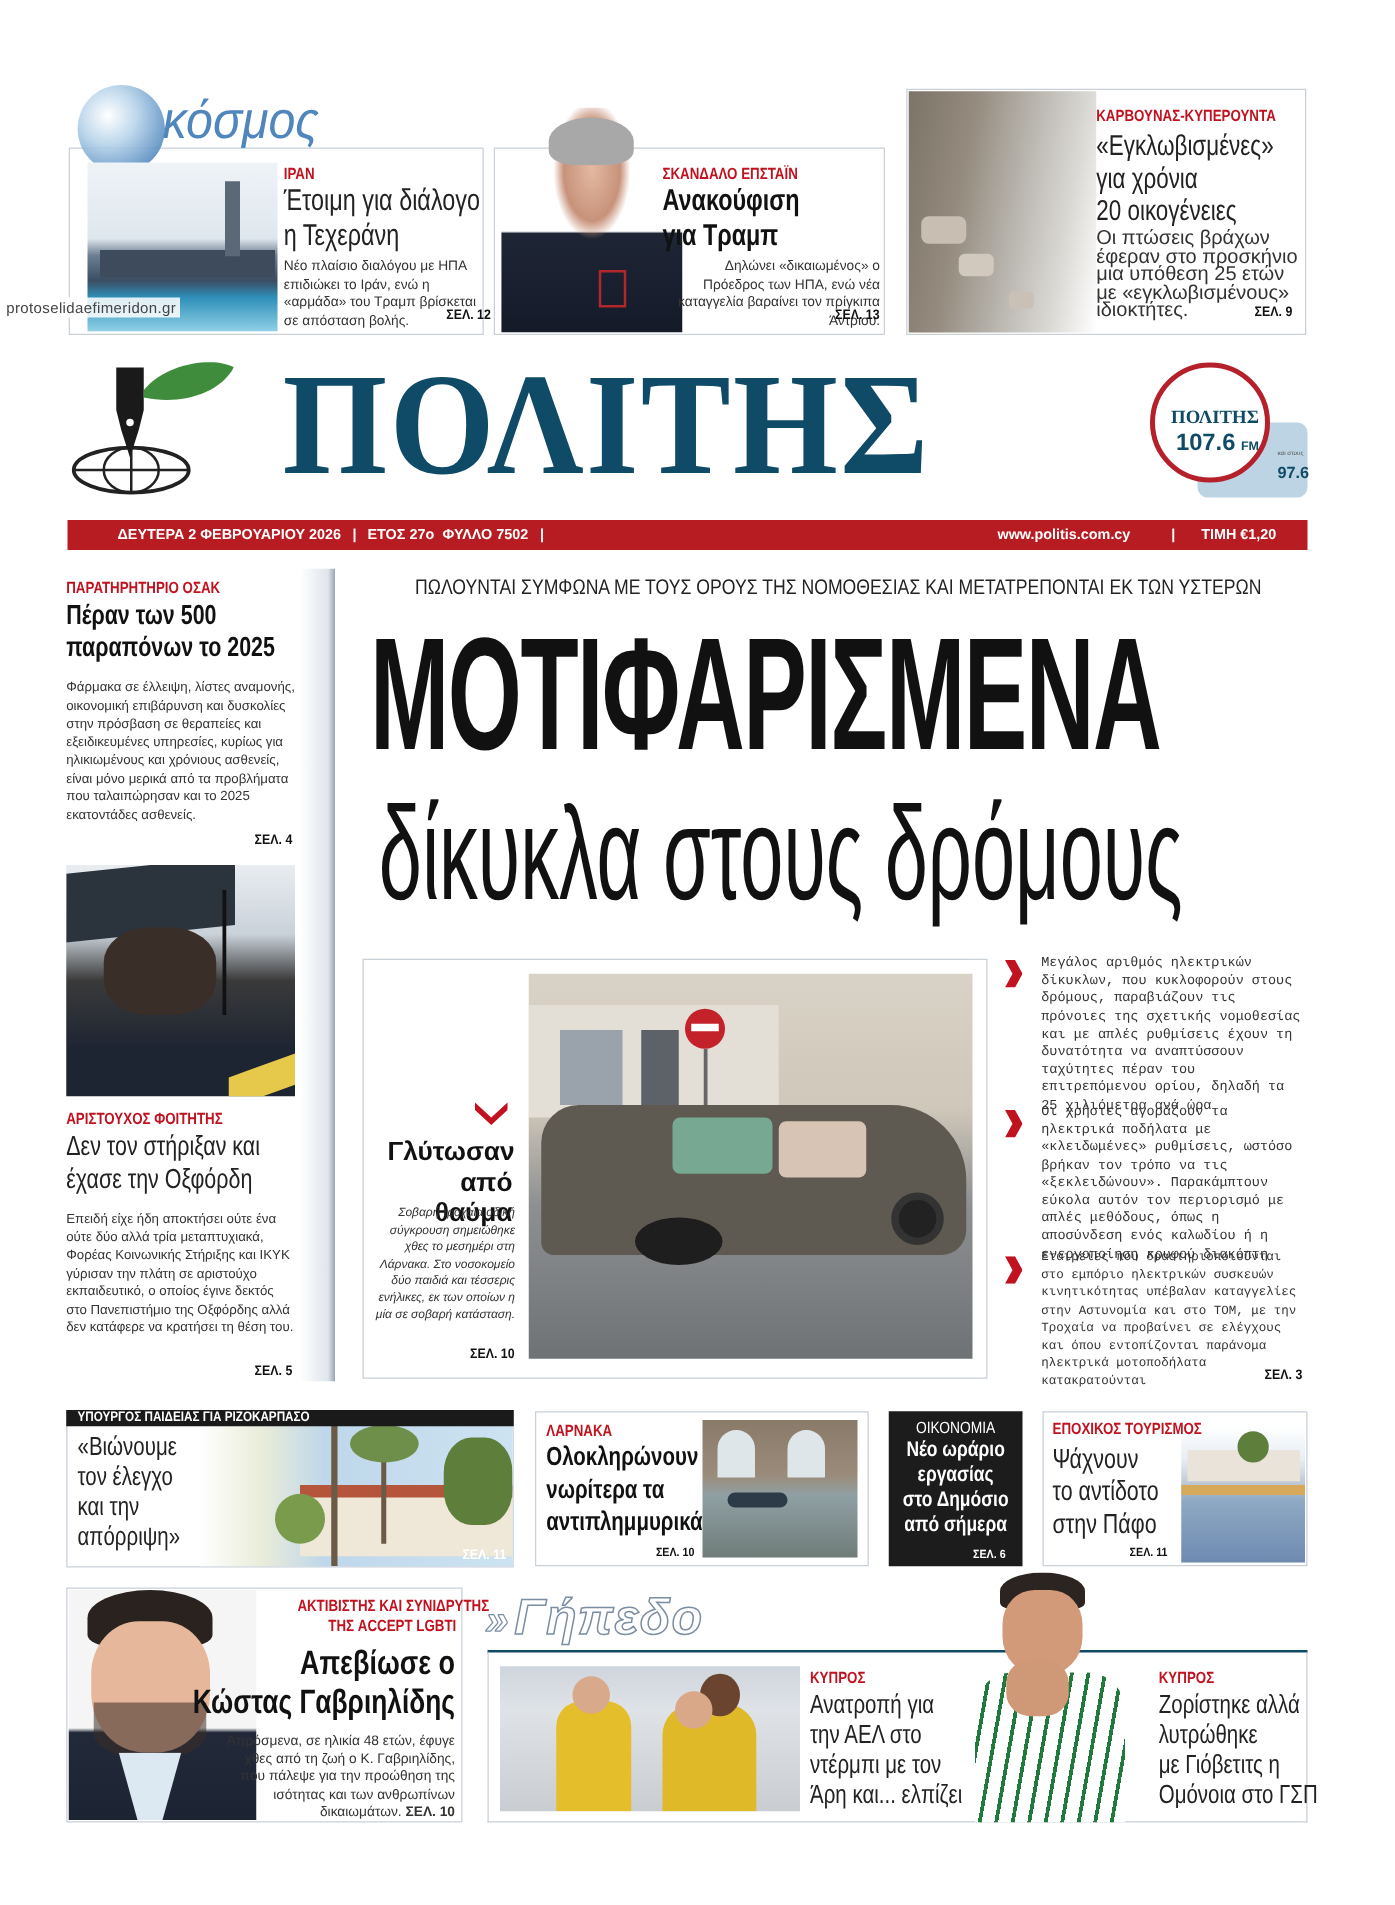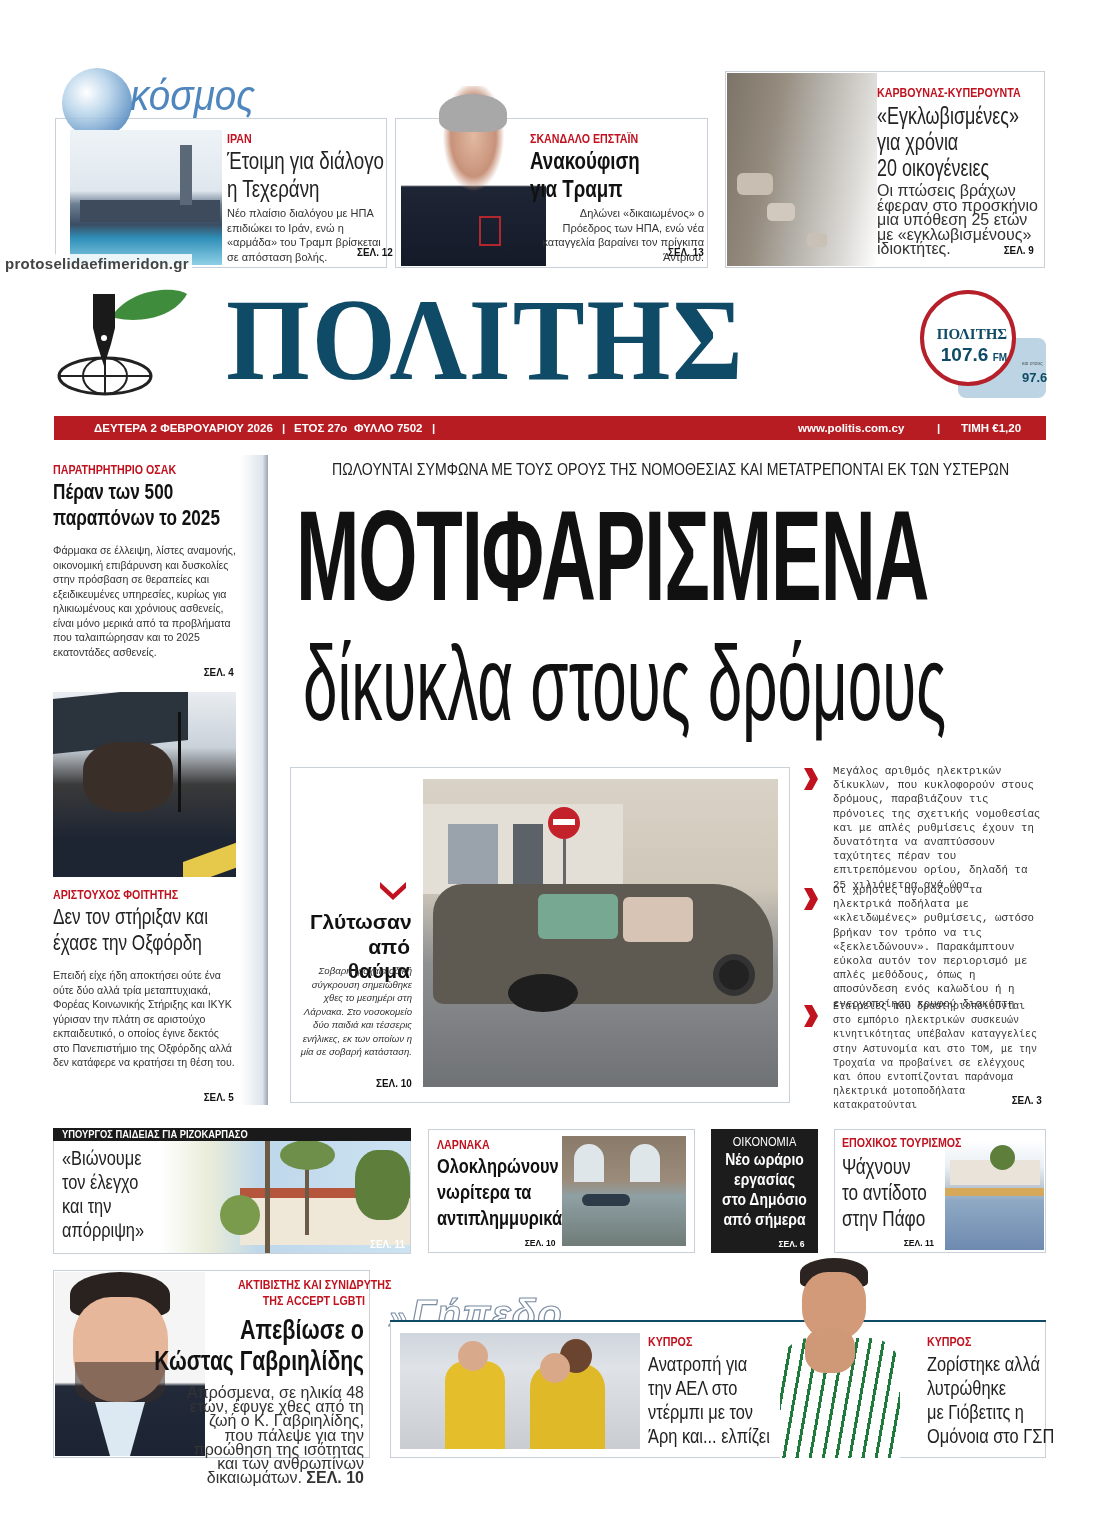--- a/index.html
+++ b/index.html
@@ -7,21 +7,21 @@
   body { position: relative; font-family: "Liberation Sans", sans-serif; color: #222; }
   .abs { position: absolute; }
   .kicker { color: #c1121f; font-weight: bold; font-size: 13px; letter-spacing: 0; transform: scaleX(0.82); transform-origin: left top; white-space: nowrap; }
   .kicker.r { transform-origin: right top; }
   .light-head { font-weight: normal; color: #222; transform: scaleX(0.78); transform-origin: left top; line-height: 1.12; }
   .bold-head { font-weight: bold; color: #111; transform: scaleX(0.78); transform-origin: left top; line-height: 1.12; }
   .body-txt { font-size: 11.5px; line-height: 14px; color: #333; }
   .sel { font-weight: bold; font-size: 11px; color: #111; transform: scaleX(0.9); white-space: nowrap; }
   .box { position: absolute; border: 1.5px solid #c9d0d8; background: #fff; }
   .photo { position: absolute; overflow: hidden; }
-  .watermark { position: absolute; left: 2px; top: 254px; font-size: 15px; font-weight: bold; color: #444; background: rgba(255,255,255,0.85); padding: 1px 3px; letter-spacing: 0.3px; }
+  .watermark { position: absolute; left: 2px; top: 238px; font-size: 12px; font-weight: normal; color: #444; background: rgba(255,255,255,0.85); padding: 1px 3px; letter-spacing: 0.3px; }
   .bullet-arrow { position: absolute; width: 14px; height: 22px; }
   .rightcol p { font-size: 11.5px; line-height: 15px; color: #333; font-family: Liberation Mono, monospace; }
 </style>
 </head>
 <body>
 
 <div class="box" style="left:55px; top:118px; width:332px; height:150px;"></div>
 <div class="abs" style="left:62px; top:68px; width:70px; height:70px; border-radius:50%; background:radial-gradient(circle at 35% 35%, #ffffff 0%, #b8d4ea 35%, #4f86bd 80%, #2f5d8f 100%); opacity:0.9;"></div>
 <div class="abs" style="left:130px; top:72px; font-size:42px; font-style:italic; color:#4f86bd; font-family:'Liberation Sans', sans-serif; transform:scaleX(0.92); transform-origin:left top;">κόσμος</div>
 <div class="photo" style="left:70px; top:130px; width:152px; height:135px; background:linear-gradient(180deg,#eef3f7 0%,#dfe7ee 45%,#6d7f92 55%,#3b4d63 70%,#2f8fb8 80%,#8fd0e6 100%);">
@@ -215,25 +215,25 @@
 <div class="photo" style="left:55px; top:1272px; width:150px; height:184px; background:linear-gradient(180deg,#f5f5f5 0%,#f5f5f5 60%,#222a3a 62%,#1c2333 100%);">
   <div style="position:absolute; left:15px; top:0px; width:100px; height:45px; border-radius:50% 50% 20% 20%; background:#2a221e;"></div>
   <div style="position:absolute; left:18px; top:25px; width:95px; height:105px; border-radius:40% 40% 45% 45%; background:#e7b79b;"></div>
   <div style="position:absolute; left:20px; top:90px; width:90px; height:45px; border-radius:0 0 45% 45%; background:#3a2c26; opacity:0.55;"></div>
   <div style="position:absolute; left:40px; top:130px; width:50px; height:54px; background:#dce8f2; clip-path:polygon(0 0,100% 0,70% 100%,30% 100%);"></div>
 </div>
 <div class="abs kicker r" style="left:210px; top:1277px; width:155px; text-align:right;">ΑΚΤΙΒΙΣΤΗΣ ΚΑΙ ΣΥΝΙΔΡΥΤΗΣ</div>
 <div class="abs kicker r" style="left:210px; top:1293px; width:155px; text-align:right;">ΤΗΣ ACCEPT LGBTI</div>
 <div class="abs" style="left:160px; top:1315px; width:204px; text-align:right; font-size:27px; font-weight:bold; color:#111; transform:scaleX(0.8); transform-origin:right top;">Απεβίωσε ο</div>
 <div class="abs" style="left:80px; top:1346px; width:284px; text-align:right; font-size:27px; font-weight:bold; color:#111; transform:scaleX(0.78); transform-origin:right top; white-space:nowrap;">Κώστας Γαβριηλίδης</div>
-<div class="abs body-txt" style="left:180px; top:1386px; width:184px; text-align:right; font-size:16px; line-height:14.2px;">
+<div class="abs body-txt" style="left:180px; top:1386px; width:184px; text-align:right; font-size:11px; line-height:14.2px;">
   <span>Απρόσμενα, σε ηλικία 48 ετών, έφυγε χθες από τη ζωή ο Κ. Γαβριηλίδης, που πάλεψε για την προώθηση της ισότητας και των ανθρωπίνων δικαιωμάτων.</span> <b>ΣΕΛ. 10</b>
 </div>
 
-<div class="abs" style="left:388px; top:1272px; height:46px; white-space:nowrap;margin-top:20px;">
+<div class="abs" style="left:388px; top:1272px; height:46px; white-space:nowrap;">
   <span style="font-size:34px; font-weight:bold; color:#fff; -webkit-text-stroke:1px #7b8ea4; font-style:italic;">»</span>
   <span style="font-size:40px; font-weight:bold; font-style:italic; color:#fff; -webkit-text-stroke:1.2px #7b8ea4; letter-spacing:1px;">Γήπεδο</span>
 </div>
 <div class="abs" style="left:390px; top:1320px; width:656px; height:3px; background:#0f4a66;"></div>
 <div class="box" style="left:390px; top:1322px; width:656px; height:136px; border-top:none;"></div>
 
 <div class="photo" style="left:400px; top:1333px; width:240px; height:116px; background:linear-gradient(180deg,#cfd5dc 0%,#dfe3e8 30%,#c9ccd1 100%);">
   <div style="position:absolute; left:45px; top:28px; width:60px; height:88px; background:#e5be2c; border-radius:20px 20px 0 0;"></div>
   <div style="position:absolute; left:58px; top:8px; width:30px; height:30px; border-radius:50%; background:#d9a98c;"></div>
   <div style="position:absolute; left:130px; top:30px; width:75px; height:86px; background:#e0b929; border-radius:25px 25px 0 0;"></div>

